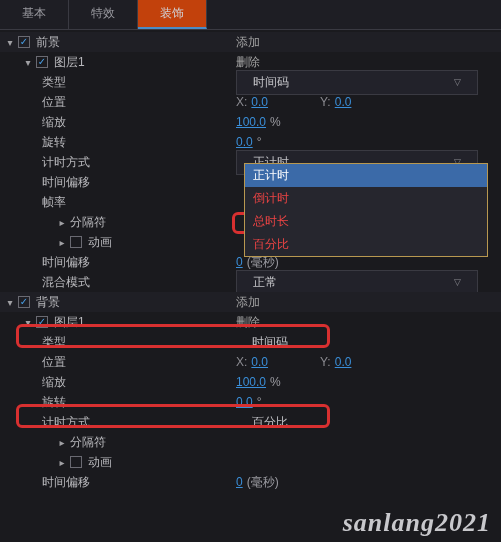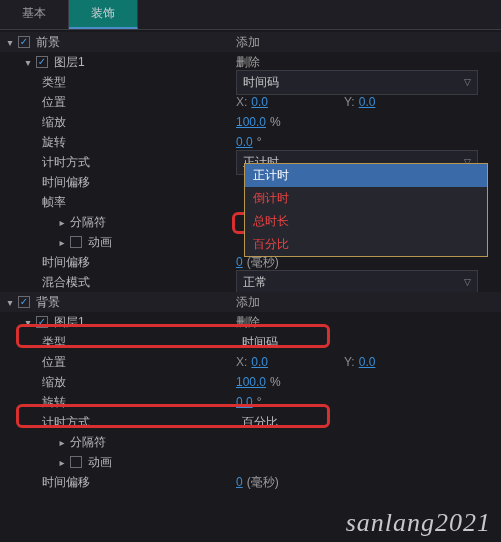--- a/index.html
+++ b/index.html
@@ -19,21 +19,21 @@
   background: #1e1e24;
   font-family: Liberation Mono, monospace;
 }
 .tab {
   padding: 5px 22px;
   border-right: 1px solid #3a3a42;
   cursor: pointer;
   color: #9a9aa0;
 }
 .tab.active {
-  background: #0f766e;
+  background: #c2410c;
   color: #d0d0d4;
   border-bottom: 2px solid #4a8cc8;
 }
 .panel {
   padding: 2px 0;
 }
 .row {
   display: flex;
   align-items: center;
   height: 20px;
@@ -75,28 +75,28 @@
   position: relative;
 }
 .link { color: #a3a3a3; cursor: pointer; }
 .num { color: #3a8ed8; text-decoration: underline; cursor: pointer; }
 .suffix { color: #9a9aa0; margin-left: 4px; }
 .select {
   border: 1px solid #3a3a42;
   background: #22222a;
   height: 25px;
   width: 242px;
-  padding: 0 6px;
+  padding: 0 16px;
   display: flex;
   align-items: center;
   justify-content: space-between;
   color: #c4c4c8;
 }
 .select .arrow { font-size: 9px; color: #8a8a90; }
-.xy { display: flex; gap: 76px; }
+.xy { display: flex; gap: 52px; }
 .xy span.lab { color: #8a8a90; margin-right: 4px; }
 .ind1 { padding-left: 18px; }
 .ind2 { padding-left: 36px; }
 .ind3 { padding-left: 52px; }
 .redbox {
   position: absolute;
   border: 3px solid #d83030;
   border-radius: 6px;
   pointer-events: none;
 }
@@ -114,31 +114,32 @@
   color: #ef4444;
   cursor: pointer;
 }
 .dropdown .opt.sel { background: #3b6aa8; color: #fff; }
 .watermark {
   position: absolute;
   right: 10px;
   bottom: 4px;
   font-size: 26px;
   font-style: italic;
-  font-weight: normal;
+  font-weight: bold;
   color: #c8c8cc;
   font-family: Georgia, serif;
   letter-spacing: 1px;
 }
 </style>
 </head>
 <body>
 
 <div class="tabs">
   <div class="tab">基本</div>
+  <div class="tab">特效</div>
   <div class="tab active">装饰</div>
 </div>
 
 <div class="panel">
 
   <div class="row head">
     <div class="label-col">
       <span class="toggle">▾</span>
       <span class="chk">✓</span>
       <span class="label-text">前景</span>

